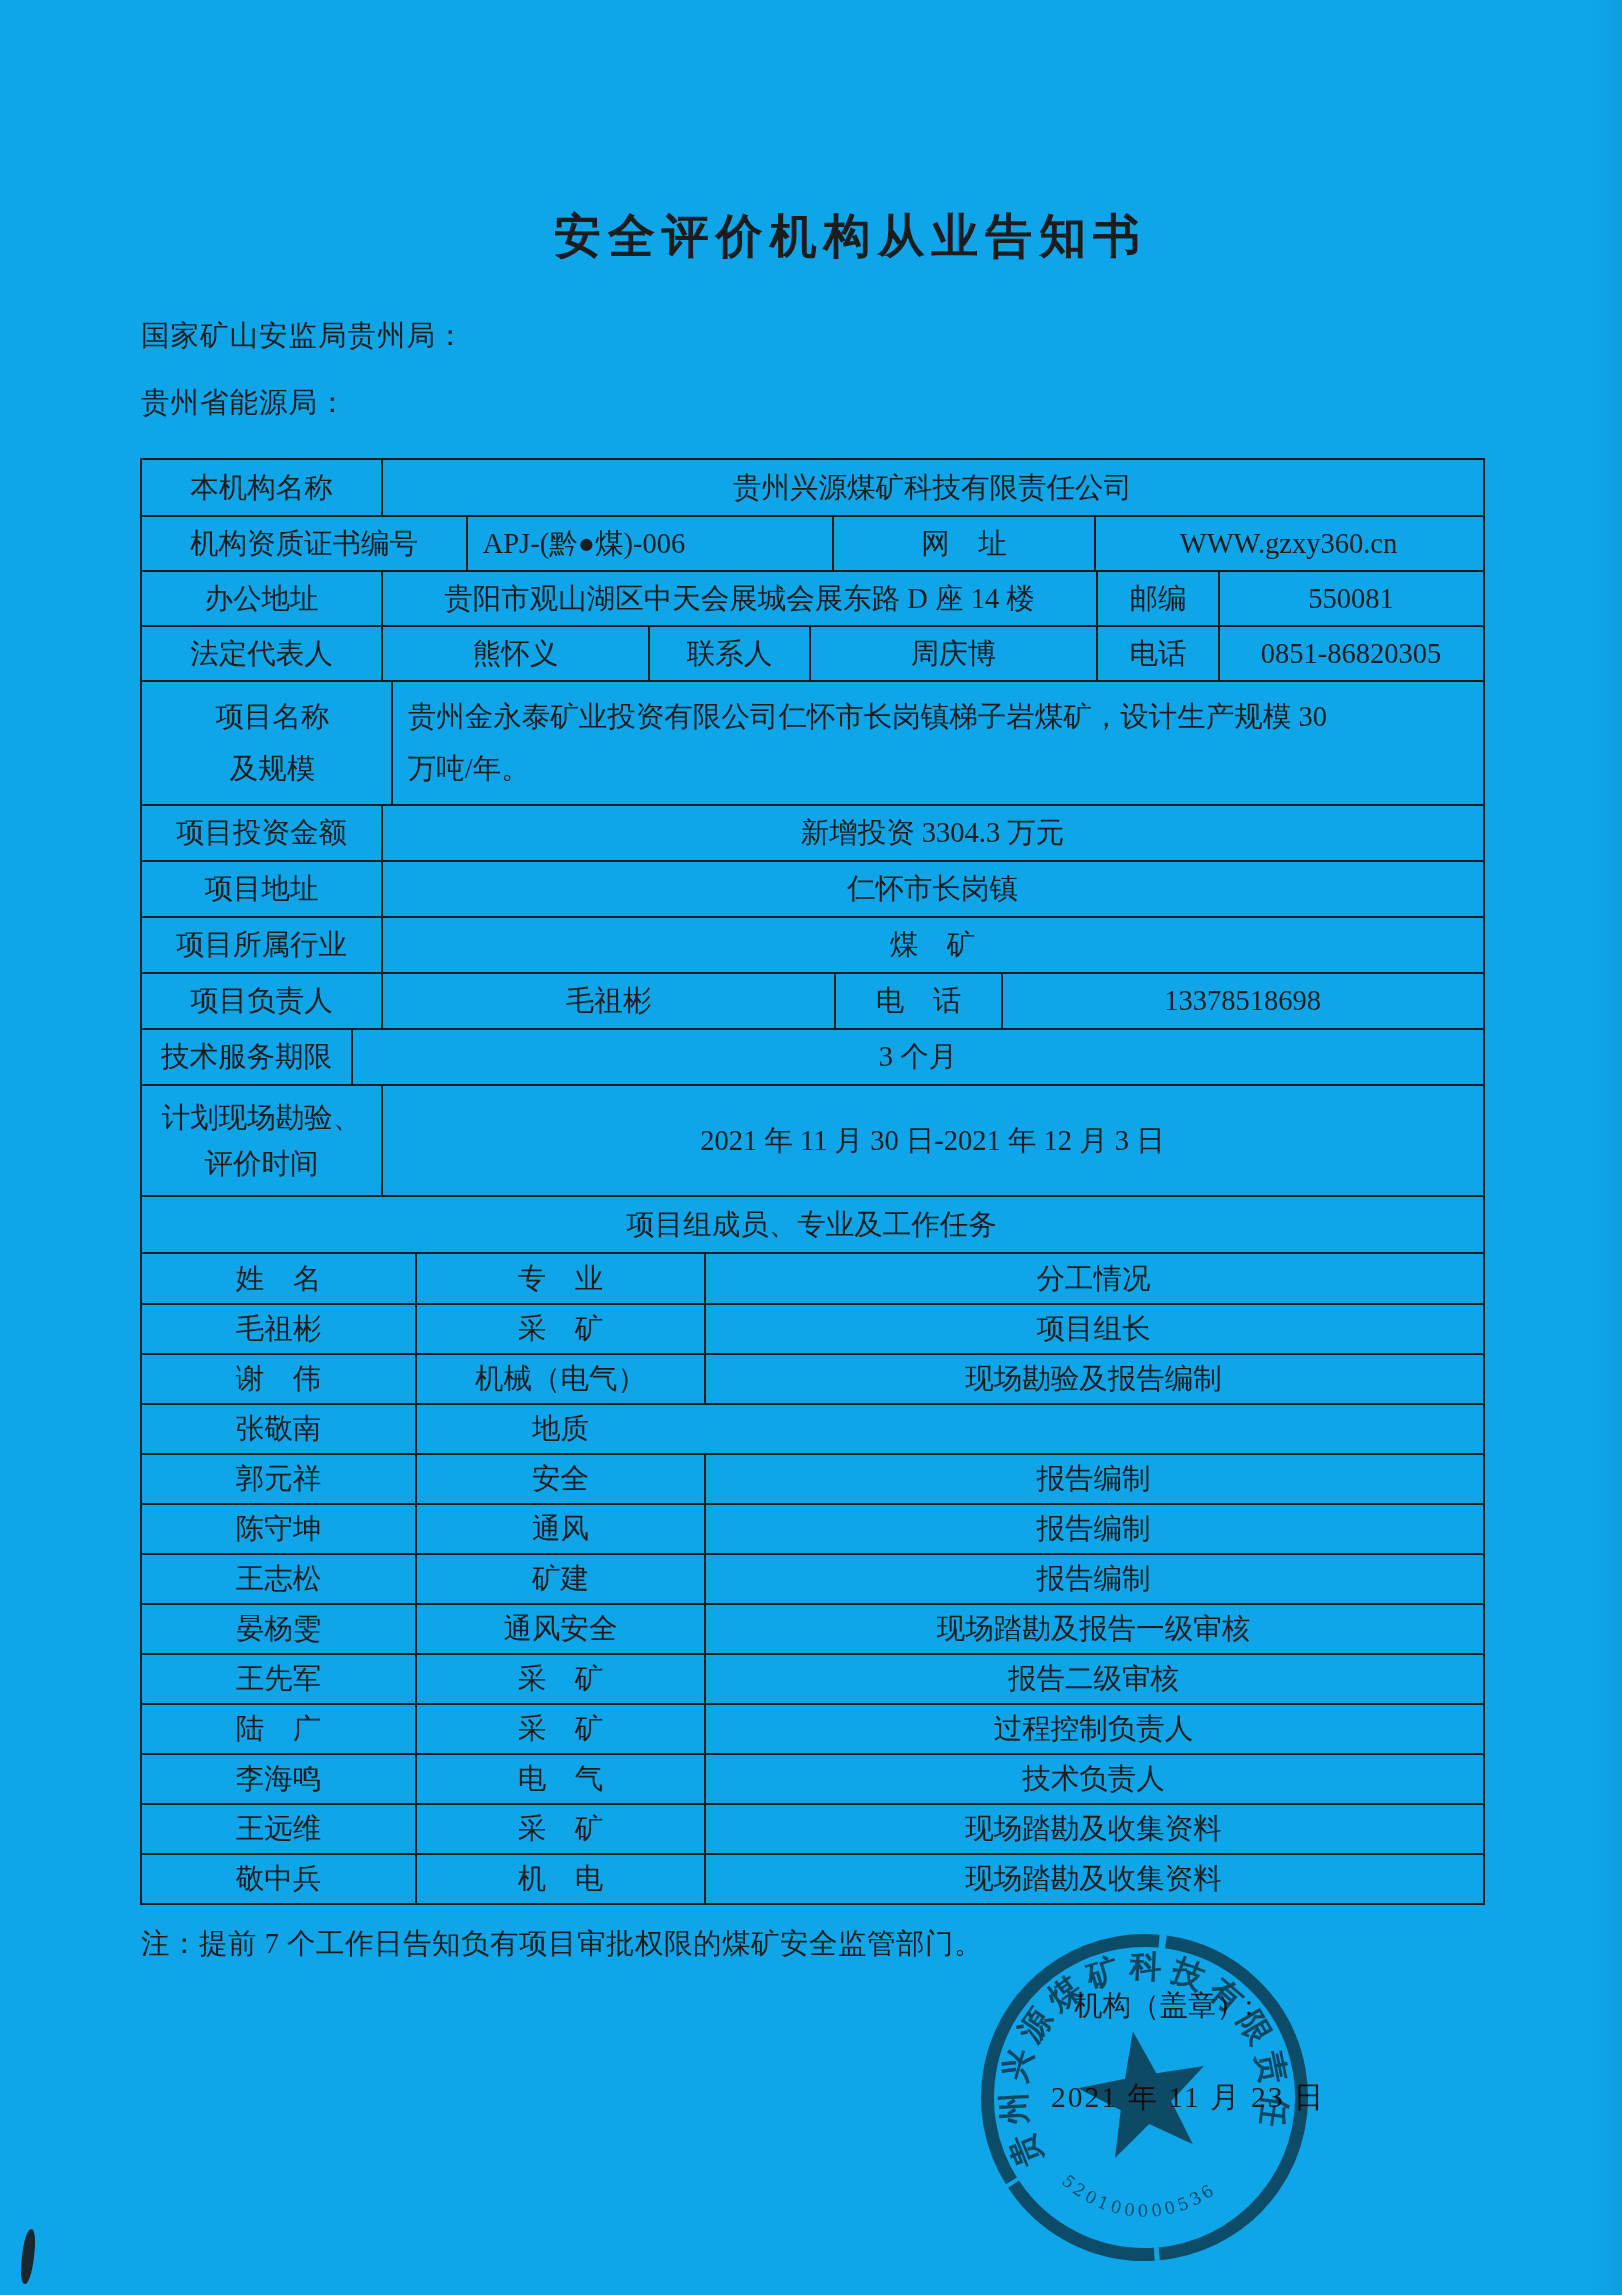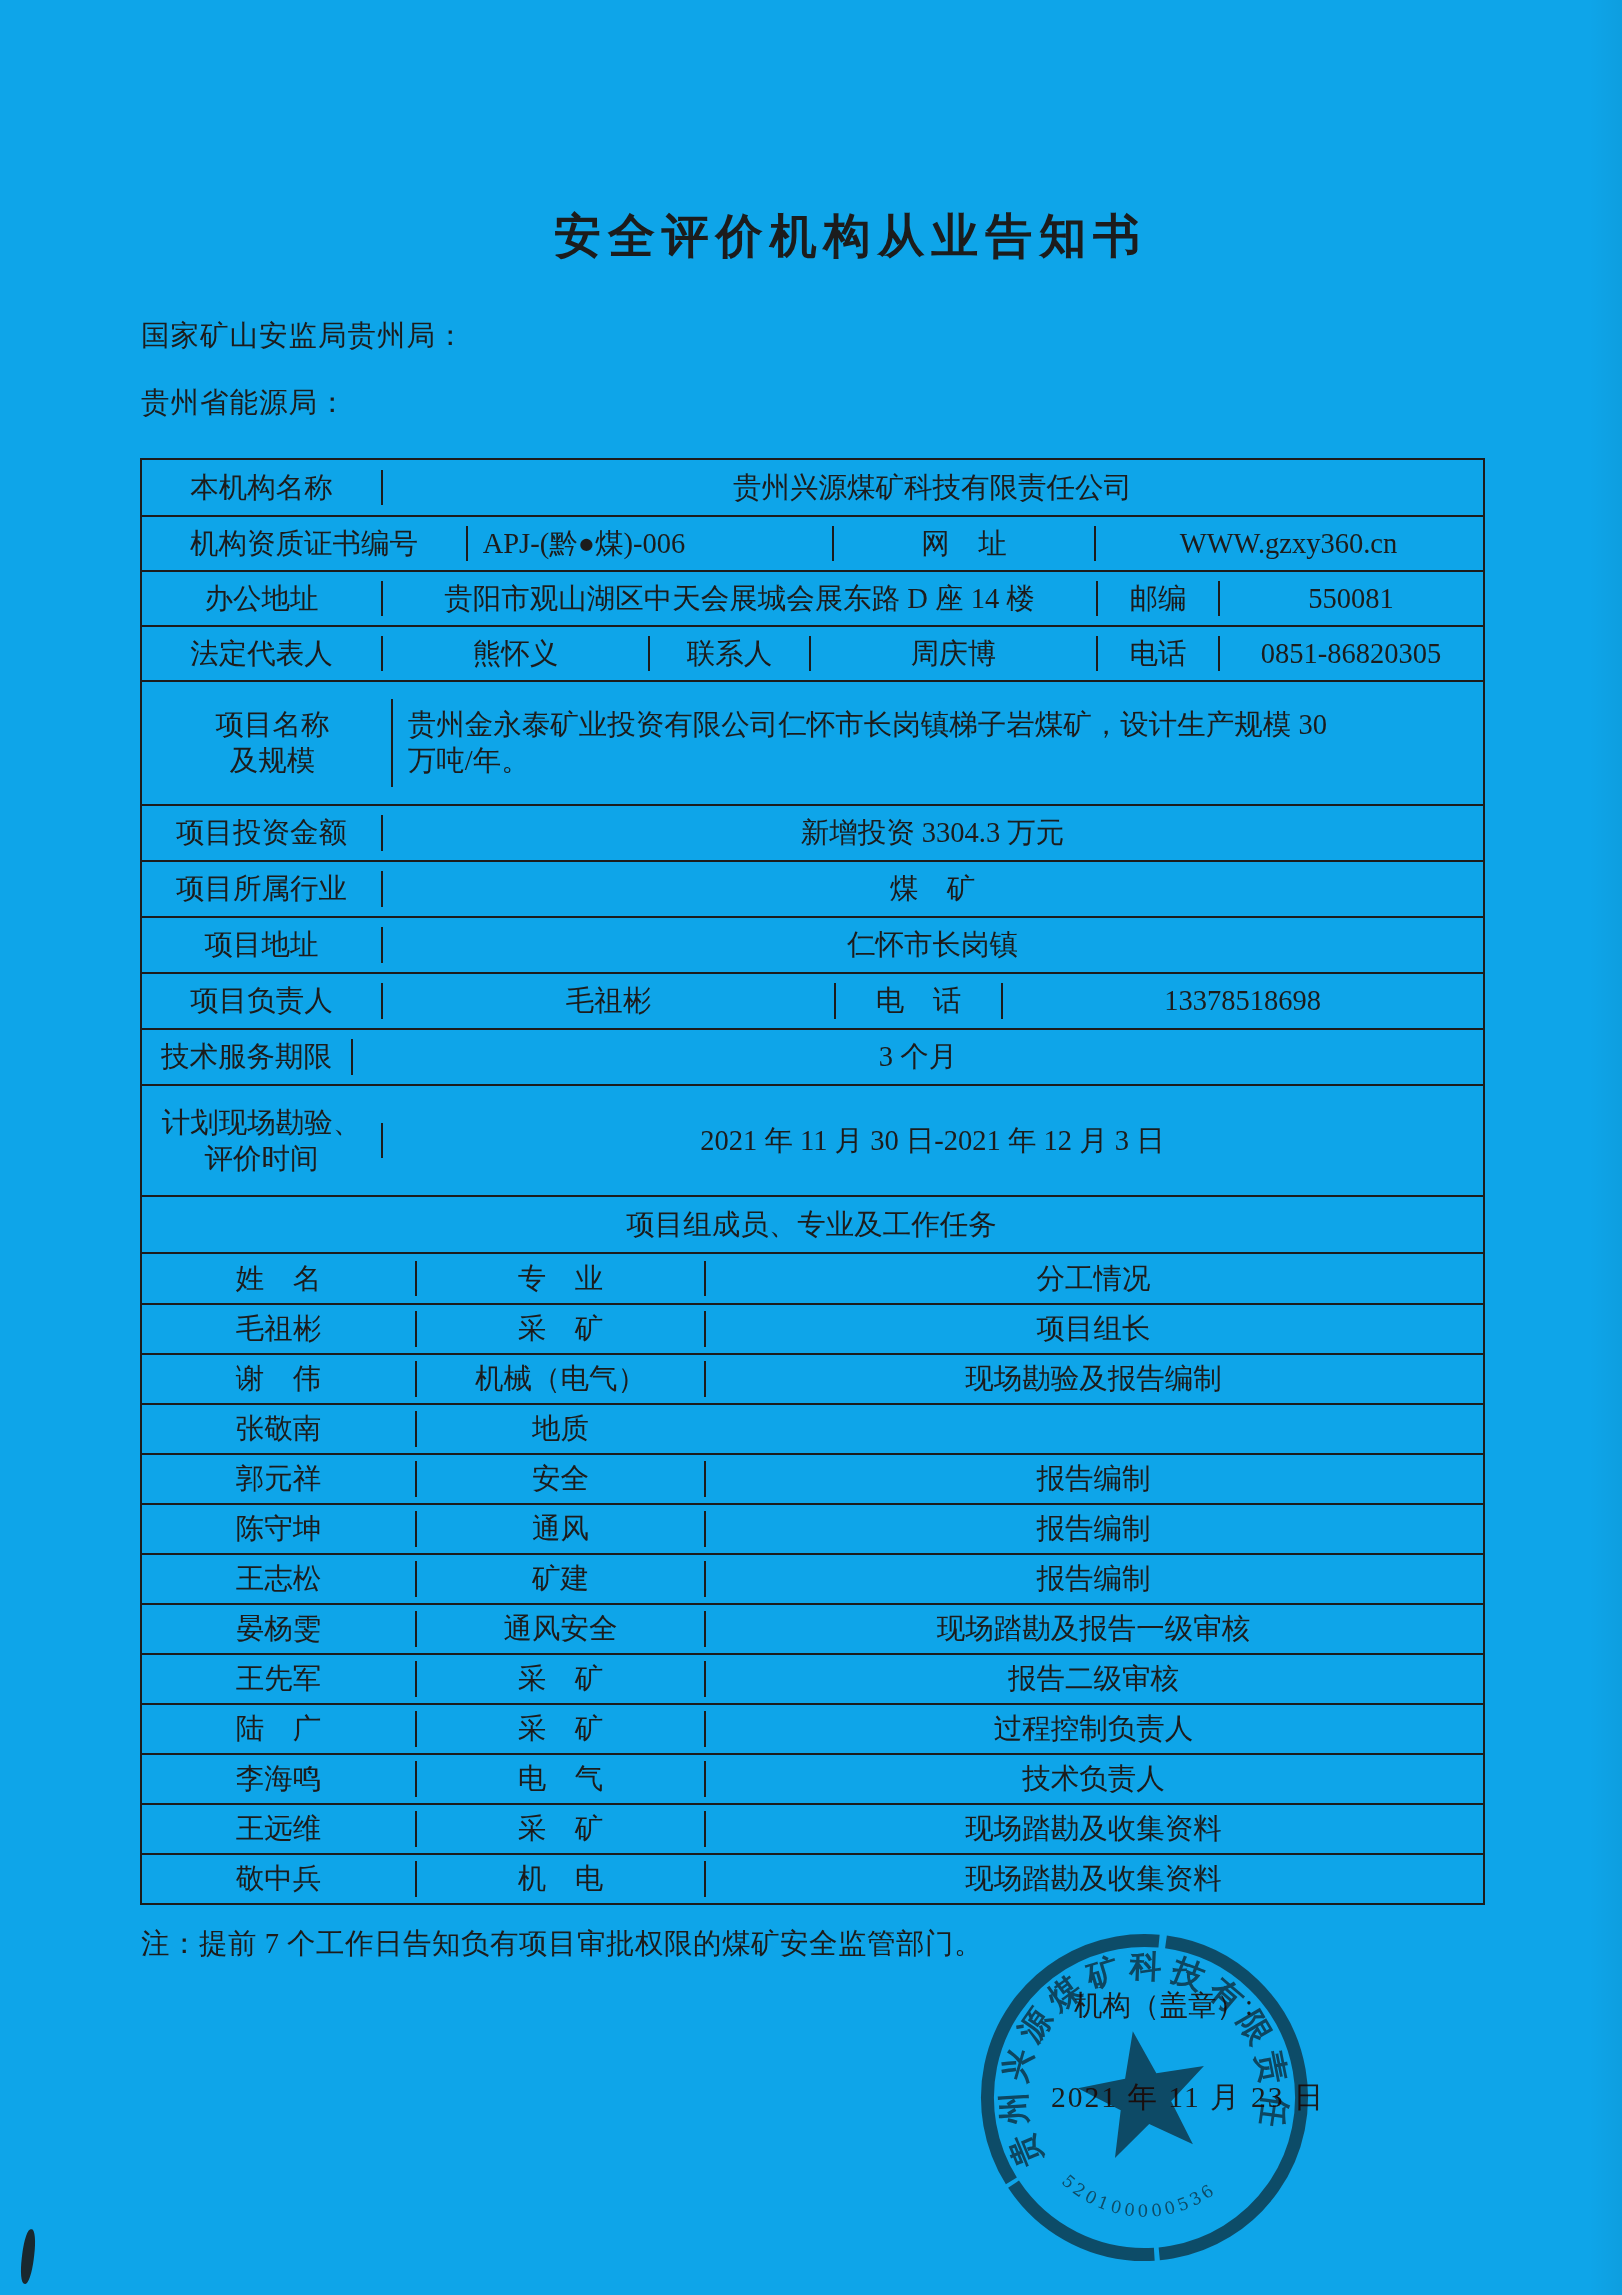--- a/index.html
+++ b/index.html
@@ -18,21 +18,21 @@
     transform:translateX(39px);
   }
   .salutation{position:absolute;left:141px;font-size:28.5px;letter-spacing:1px;}
   .salutation.s1{top:317px;}
   .salutation.s2{top:384px;}
 
   .doc-table{
     position:absolute;left:140px;top:458px;width:1345px;
     border:2.9px solid #1c1c1c;box-sizing:border-box;background:transparent;
   }
-  .trow{display:flex;box-sizing:border-box;border-top:2.5px solid #1c1c1c;align-items:center;}
+  .trow{display:flex;box-sizing:border-box;border-top:2.5px solid #1c1c1c;}
   .trow:first-child{border-top:none;}
   .cell{
     box-sizing:border-box;display:flex;align-items:center;justify-content:center;
     font-size:28.5px;line-height:1.25;border-left:2px solid #1c1c1c;
     padding:0 4.9px;text-align:center;
   }
   .cell:first-child{border-left:none;}
   .cell.left{justify-content:flex-start;text-align:left;padding-left:14.7px;}
   .cell.two-line{flex-direction:column;justify-content:space-around;padding-top:8.8px;padding-bottom:8.8px;}
   .cell.two-line.left{align-items:flex-start;}
@@ -106,27 +106,27 @@
         <span>万吨/年。</span>
       </div>
     </div>
 
     <div class="trow h114">
       <div class="cell" style="width:239px">项目投资金额</div>
       <div class="cell" style="width:1101px">新增投资 3304.3 万元</div>
     </div>
 
     <div class="trow h114">
+      <div class="cell" style="width:239px">项目地址</div>
+      <div class="cell" style="width:1101px">仁怀市长岗镇</div>
+    </div>
+
+    <div class="trow h114">
       <div class="cell" style="width:239px">项目所属行业</div>
       <div class="cell" style="width:1101px">煤　矿</div>
-    </div>
-
-    <div class="trow h114">
-      <div class="cell" style="width:239px">项目地址</div>
-      <div class="cell" style="width:1101px">仁怀市长岗镇</div>
     </div>
 
     <div class="trow h114">
       <div class="cell" style="width:239px">项目负责人</div>
       <div class="cell" style="width:453px">毛祖彬</div>
       <div class="cell" style="width:167px">电　话</div>
       <div class="cell" style="width:481px">13378518698</div>
     </div>
 
     <div class="trow h114">

